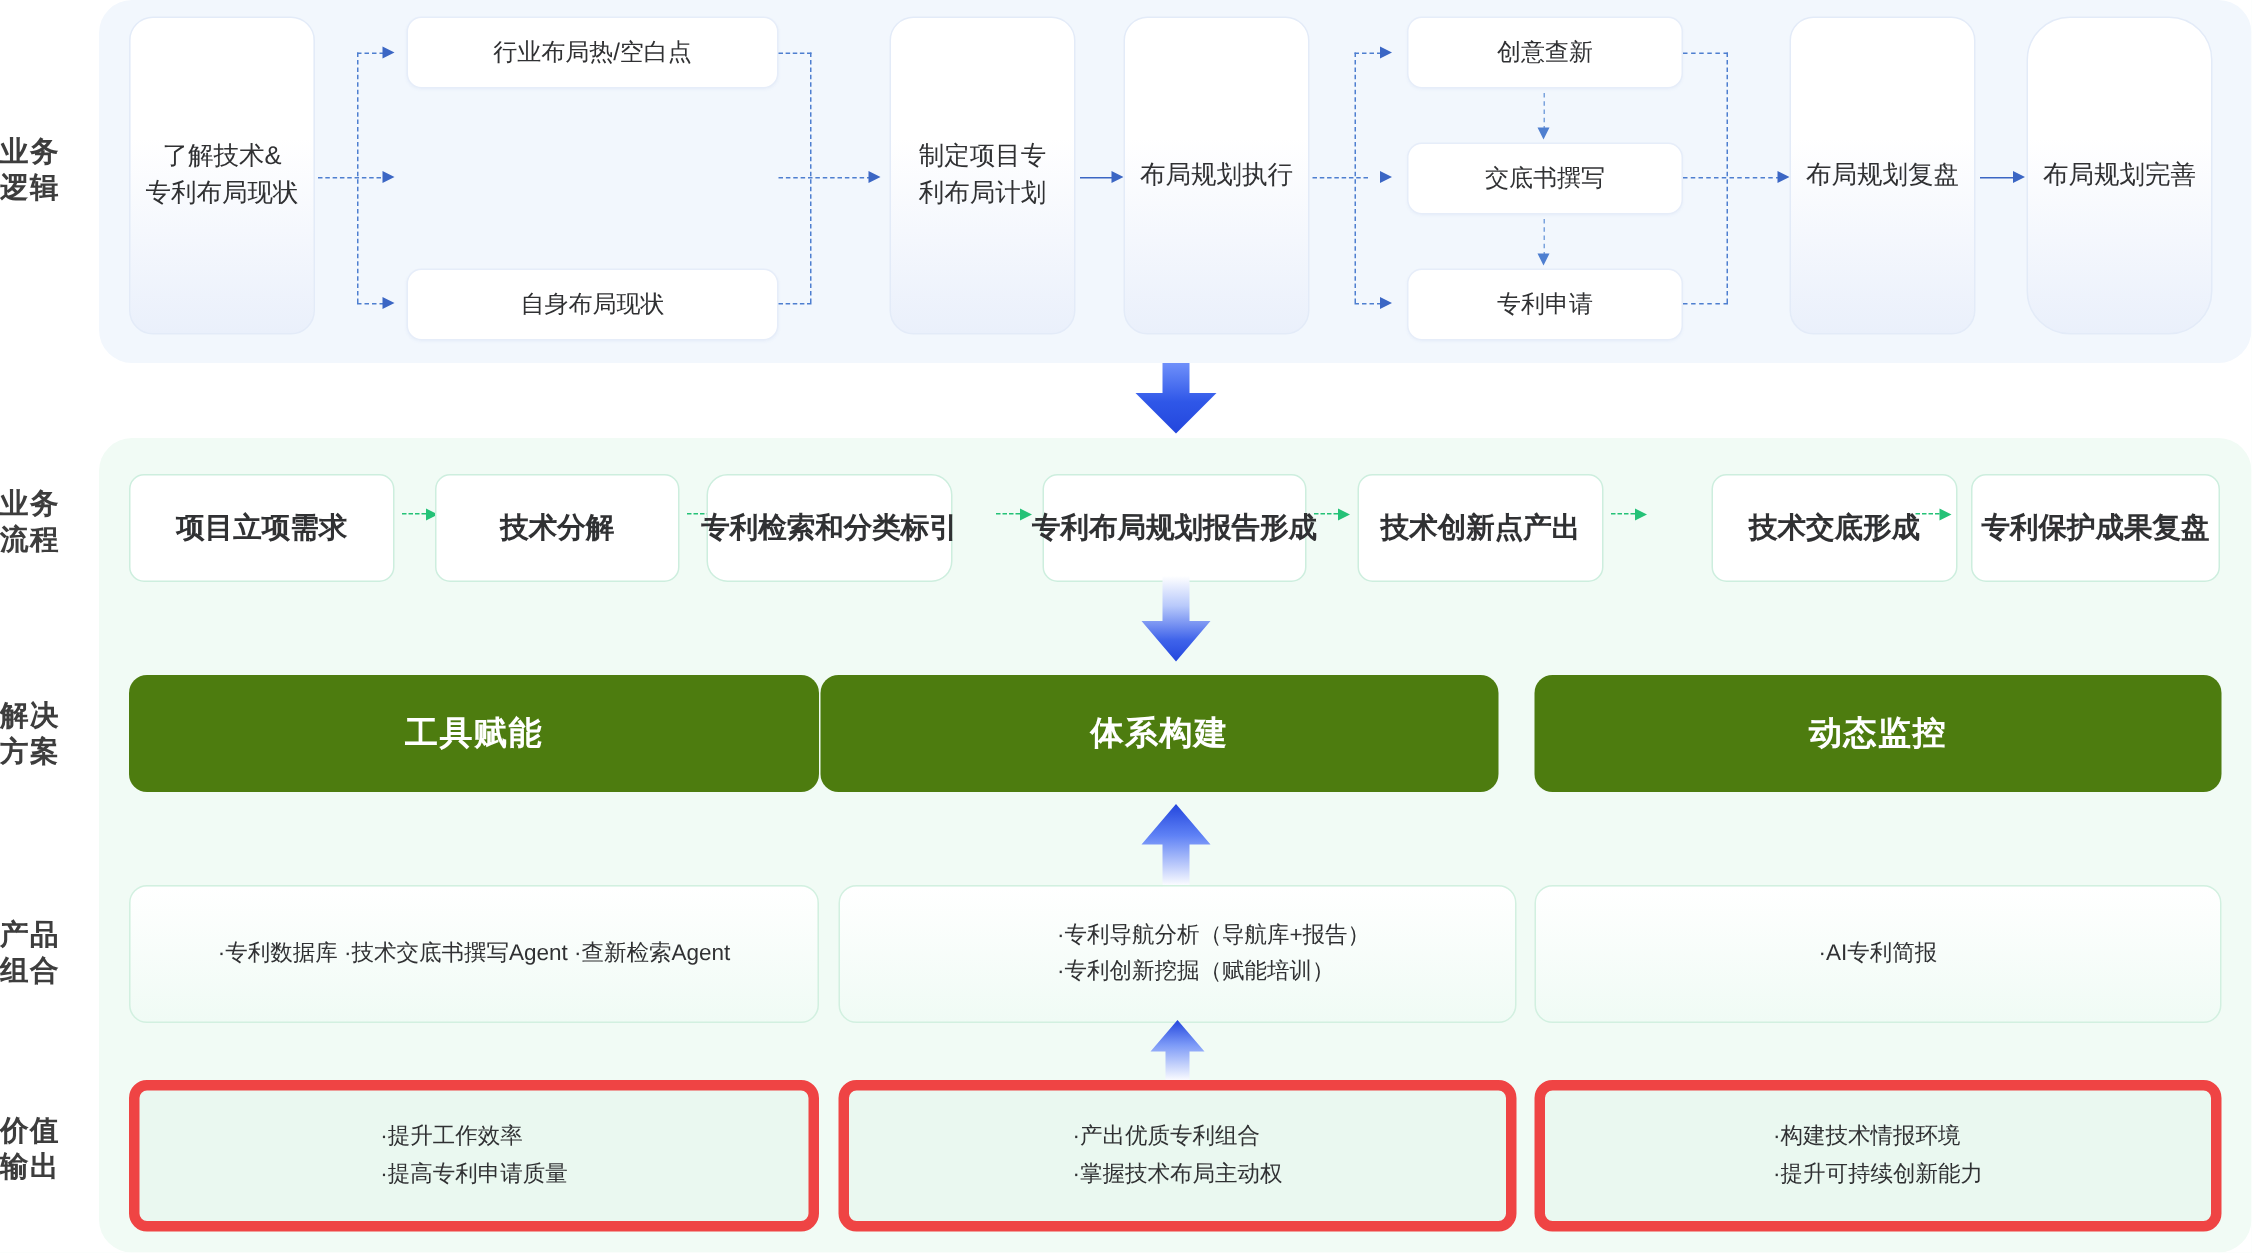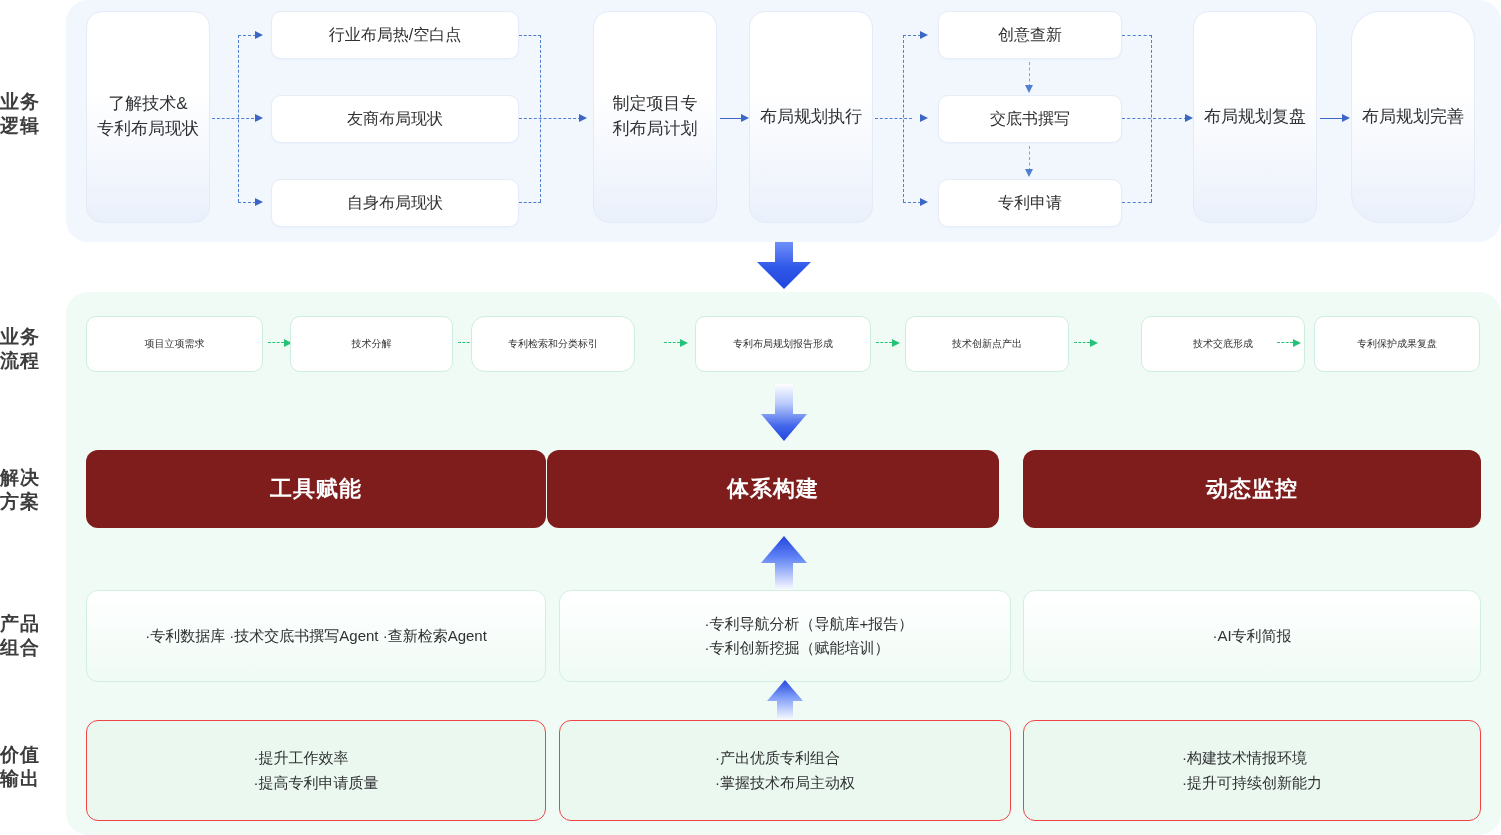--- a/index.html
+++ b/index.html
@@ -65,58 +65,58 @@
   }
 
   
   .panel-green {
     position: absolute; left: 66px; top: 292px;
     width: 1435px; height: 543px;
     background: #f1fbf5;
     border-radius: 22px;
   }
   .flowbox {
-    position: absolute; top: 24px; height: 56px;
+    position: absolute; top: 24px; height: 72px;
     background: #ffffff;
     border: 1px solid #cdeede;
     border-radius: 10px;
     display: flex; align-items: center; justify-content: center;
-    font-size: 10px; color: #303133; white-space: nowrap;
+    font-size: 19px; color: #303133; white-space: nowrap; font-weight: bold;
   }
   .flow-arrow {
     position: absolute; top: 50px; height: 0;
     border-top: 1.5px dashed #24c277; width: 16px;
   }
   .flow-arrow::after {
     content: ""; position: absolute; right: -8px; top: -4.5px;
     width: 0; height: 0;
     border-left: 8px solid #24c277;
     border-top: 4.5px solid transparent;
     border-bottom: 4.5px solid transparent;
   }
 
   .greenbar {
     position: absolute; height: 78px;
-    background: #7f1d1d; border-radius: 12px;
+    background: #4d7c0f; border-radius: 12px;
     display: flex; align-items: center; justify-content: center;
     color: #ffffff; font-size: 22px; font-weight: 700;
     letter-spacing: 1px;
   }
 
   .prodbox {
     position: absolute; height: 92px;
     background: linear-gradient(180deg,#ffffff 0%,#f0fbf5 100%);
     border: 1px solid #d2f0e0; border-radius: 12px;
     display: flex; align-items: center; justify-content: center;
     text-align: center;
   }
   .valbox {
     position: absolute; height: 101px;
     background: #eaf8f0;
-    border: 1px solid #ef4444; border-radius: 12px;
+    border: 7px solid #ef4444; border-radius: 12px;
     display: flex; align-items: center; justify-content: center;
   }
   .lines { font-size: 15px; color: #303133; line-height: 1.62; white-space: pre-line; }
   .lines.left { text-align: left; }
   .lines.center { text-align: center; }
 
   
   .bigarrow { position: absolute; }
 </style>
 </head>
@@ -134,21 +134,20 @@
 组合</div>
   <div class="rail-label" style="top:743px">价值
 输出</div>
 
   <div class="panel-blue">
 
     <div class="tallcard" style="left:20px; top:11px; width:124px; height:212px;">了解技术&amp;
 专利布局现状</div>
 
     <div class="minicard" style="left:205px; top:11px;  width:248px; height:48px;">行业布局热/空白点</div>
-    <div class="minicard" style="left:205px; top:95px;  width:248px; height:48px;">友商布局现状</div>
     <div class="minicard" style="left:205px; top:179px; width:248px; height:48px;">自身布局现状</div>
 
     <div class="dl-h" style="left:146px; top:118px; width:42px;"></div>
     <div class="dl-v" style="left:172px; top:35px;  height:167px;"></div>
     <div class="dl-h" style="left:172px; top:35px;  width:18px;"></div>
     <div class="dl-h" style="left:172px; top:202px; width:18px;"></div>
     <div class="arw-r" style="left:189px; top:30.5px;"></div>
     <div class="arw-r" style="left:189px; top:113.5px;"></div>
     <div class="arw-r" style="left:189px; top:197.5px;"></div>
 

